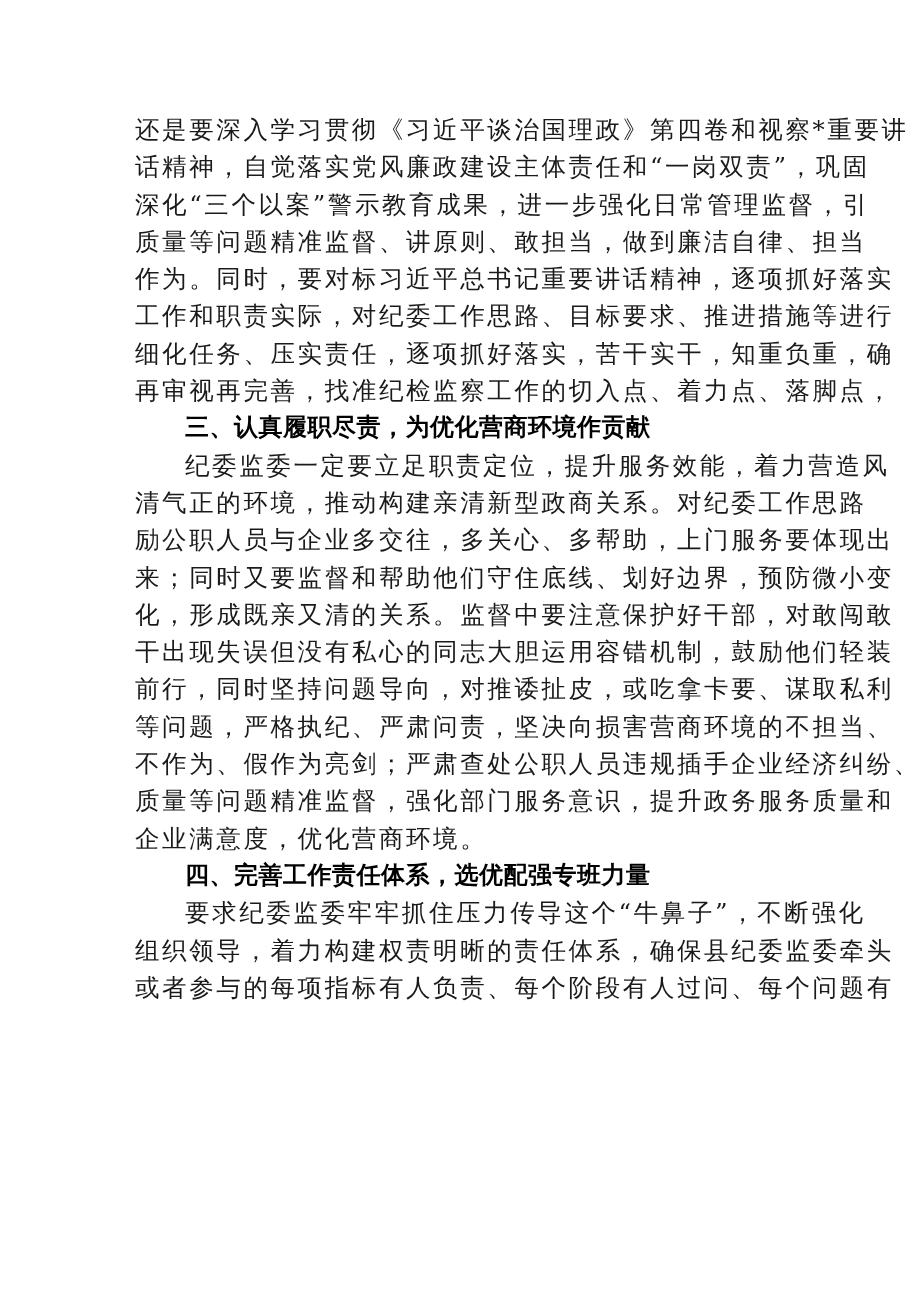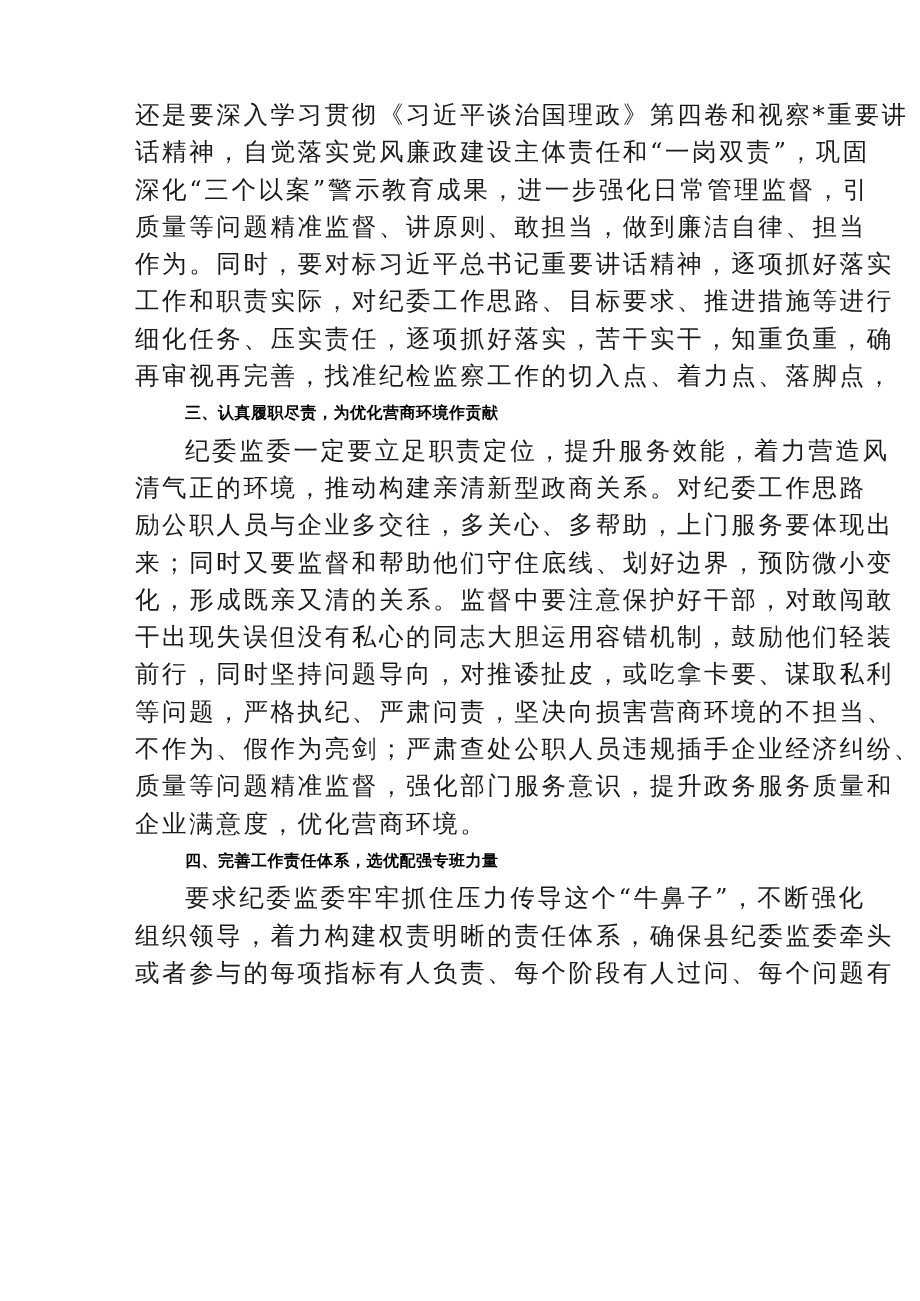--- a/index.html
+++ b/index.html
@@ -17,41 +17,41 @@
     position: absolute;
     left: 0;
     top: 0;
     width: 920px;
     height: 1301px;
     background: #ffffff;
   }
   .content {
     position: absolute;
     left: 135px;
-    top: 96px;
+    top: 111px;
     width: 660px;
   }
   .line {
     height: 37.3px;
     line-height: 37.3px;
     font-family: "DejaVu Serif", "Liberation Serif", serif;
     font-size: 24.5px;
     color: #1a1a1a;
     white-space: nowrap;
     letter-spacing: 2.6px;
   }
   .line.indent {
     padding-left: 50px;
   }
   .heading {
     height: 37.3px;
     line-height: 37.3px;
     font-family: "DejaVu Sans", "Liberation Sans", sans-serif;
     font-weight: bold;
-    font-size: 16px;
+    font-size: 24px;
     color: #000000;
     white-space: nowrap;
     padding-left: 50px;
     letter-spacing: 0.5px;
   }
 </style>
 </head>
 <body>
 
 <div class="page">

